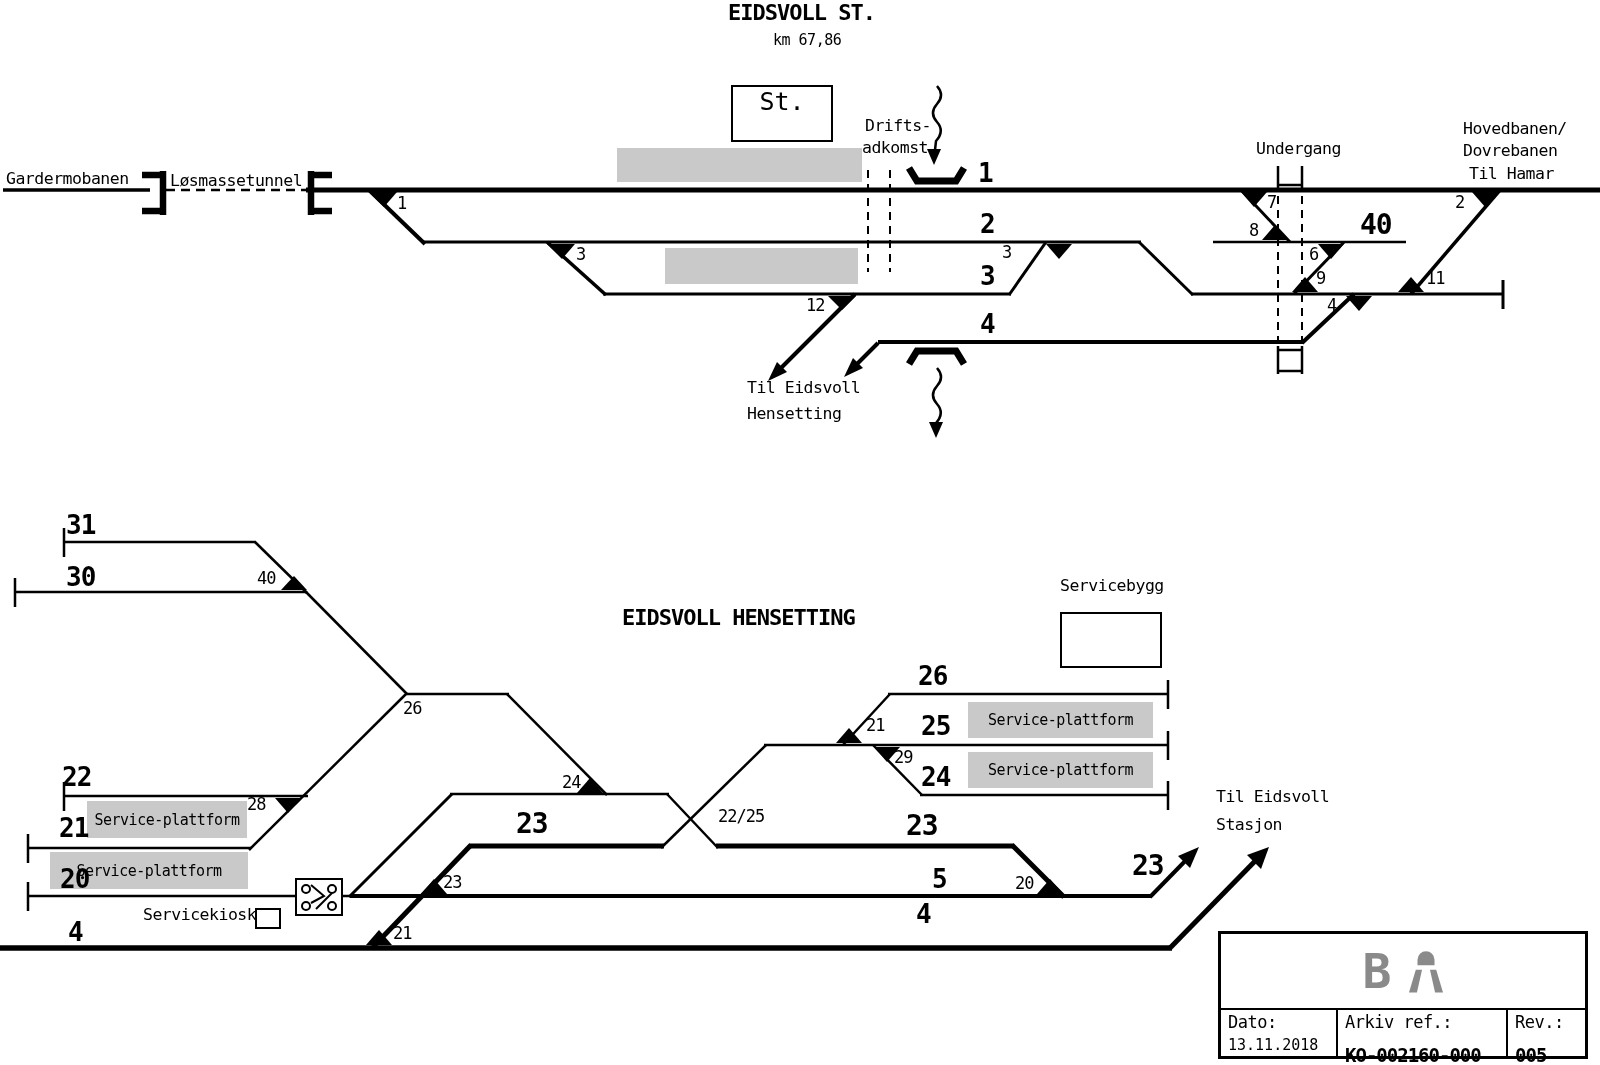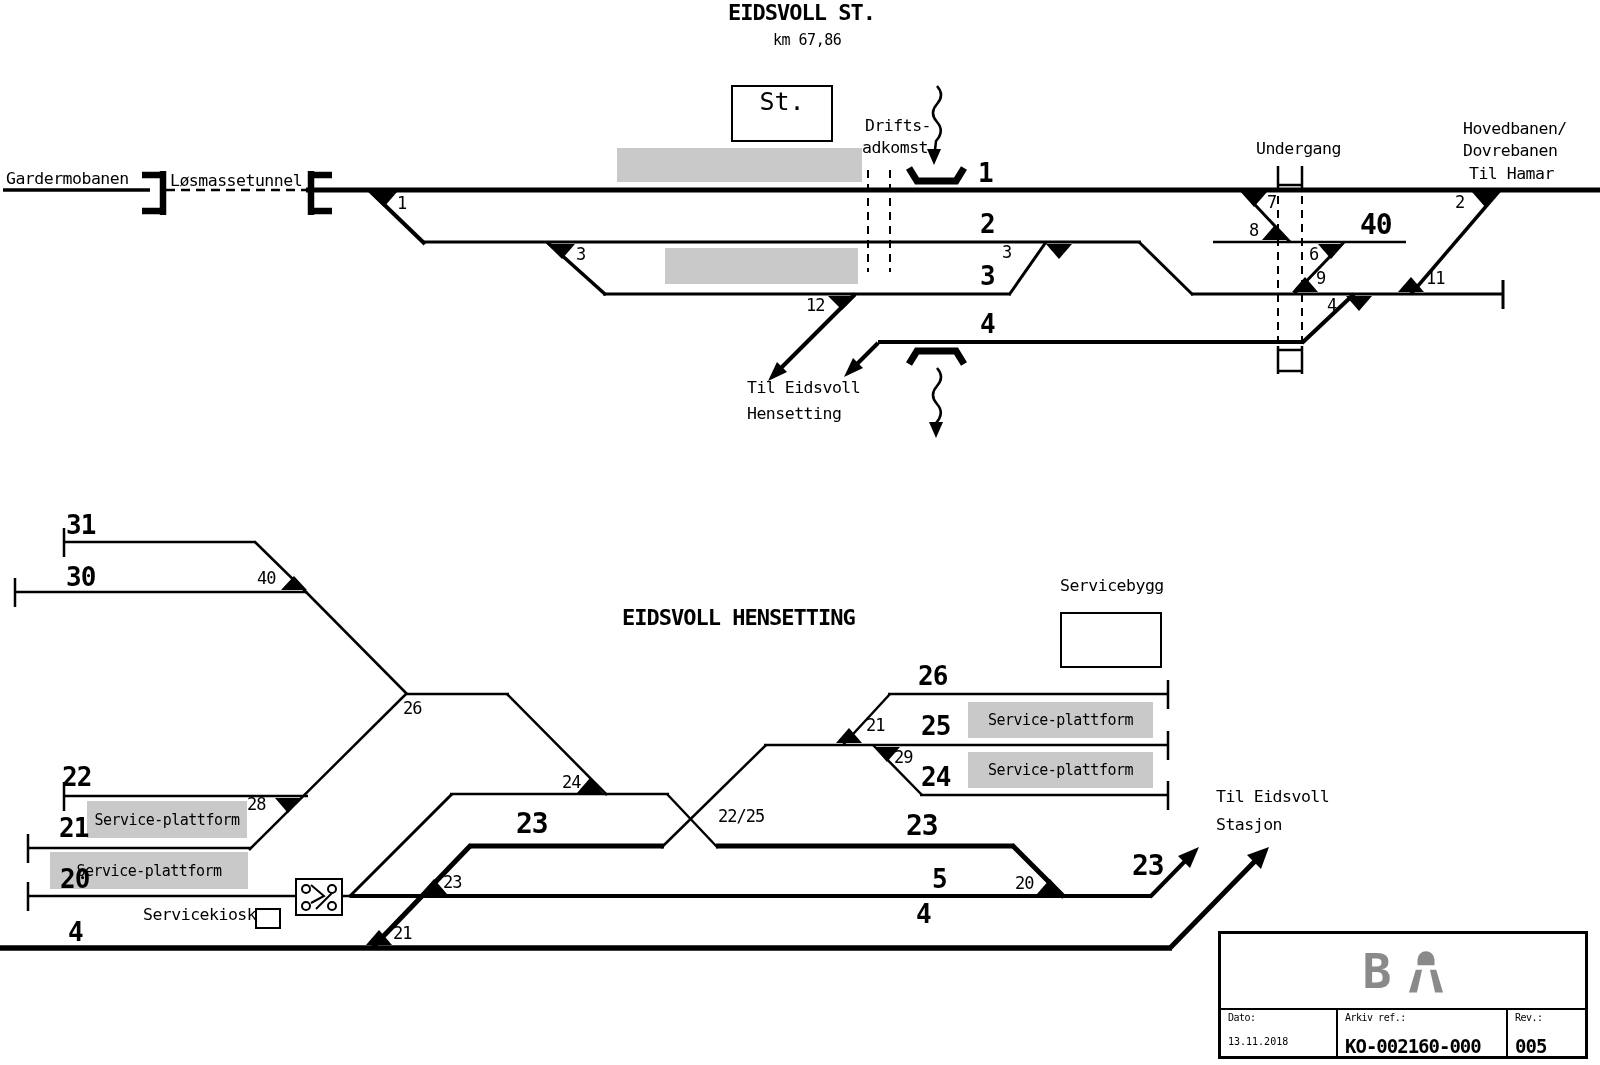--- a/index.html
+++ b/index.html
@@ -19,22 +19,22 @@
   .st-box{display:flex;align-items:flex-start;justify-content:center;font-size:25px;}
   .tb{position:absolute;left:1218px;top:931px;width:370px;height:128px;border:3px solid #000;
       background:#fff;box-sizing:border-box;}
   .tb-logo{height:74px;display:flex;align-items:center;justify-content:center;gap:9px;
            color:#8a8a8a;font-weight:bold;font-size:48px;letter-spacing:9px;border-bottom:2px solid #000;}
   .tb-row{display:flex;height:49px;}
   .tb-cell{box-sizing:border-box;padding:2px 0 0 7px;}
   .tb-cell.c1{width:117px;border-right:2px solid #000;}
   .tb-cell.c2{width:170px;border-right:2px solid #000;}
   .tb-cell.c3{flex:1;}
-  .tb-lab{font-size:10px;letter-spacing:-0.5px;display:block;}
-  .tb-val{font-size:10px;display:block;margin-top:13px;}
+  .tb-lab{font-size:17px;letter-spacing:-0.5px;display:block;}
+  .tb-val{font-size:15px;display:block;margin-top:4px;}
   .tb-val.big{font-size:19px;font-weight:bold;letter-spacing:-1px;margin-top:12px;}
 </style>
 </head>
 <body>
 
 <div class="canvas">
 
   <svg class="layer" width="1600" height="1065" viewBox="0 0 1600 1065">
     <g stroke="#000" fill="none">
 

